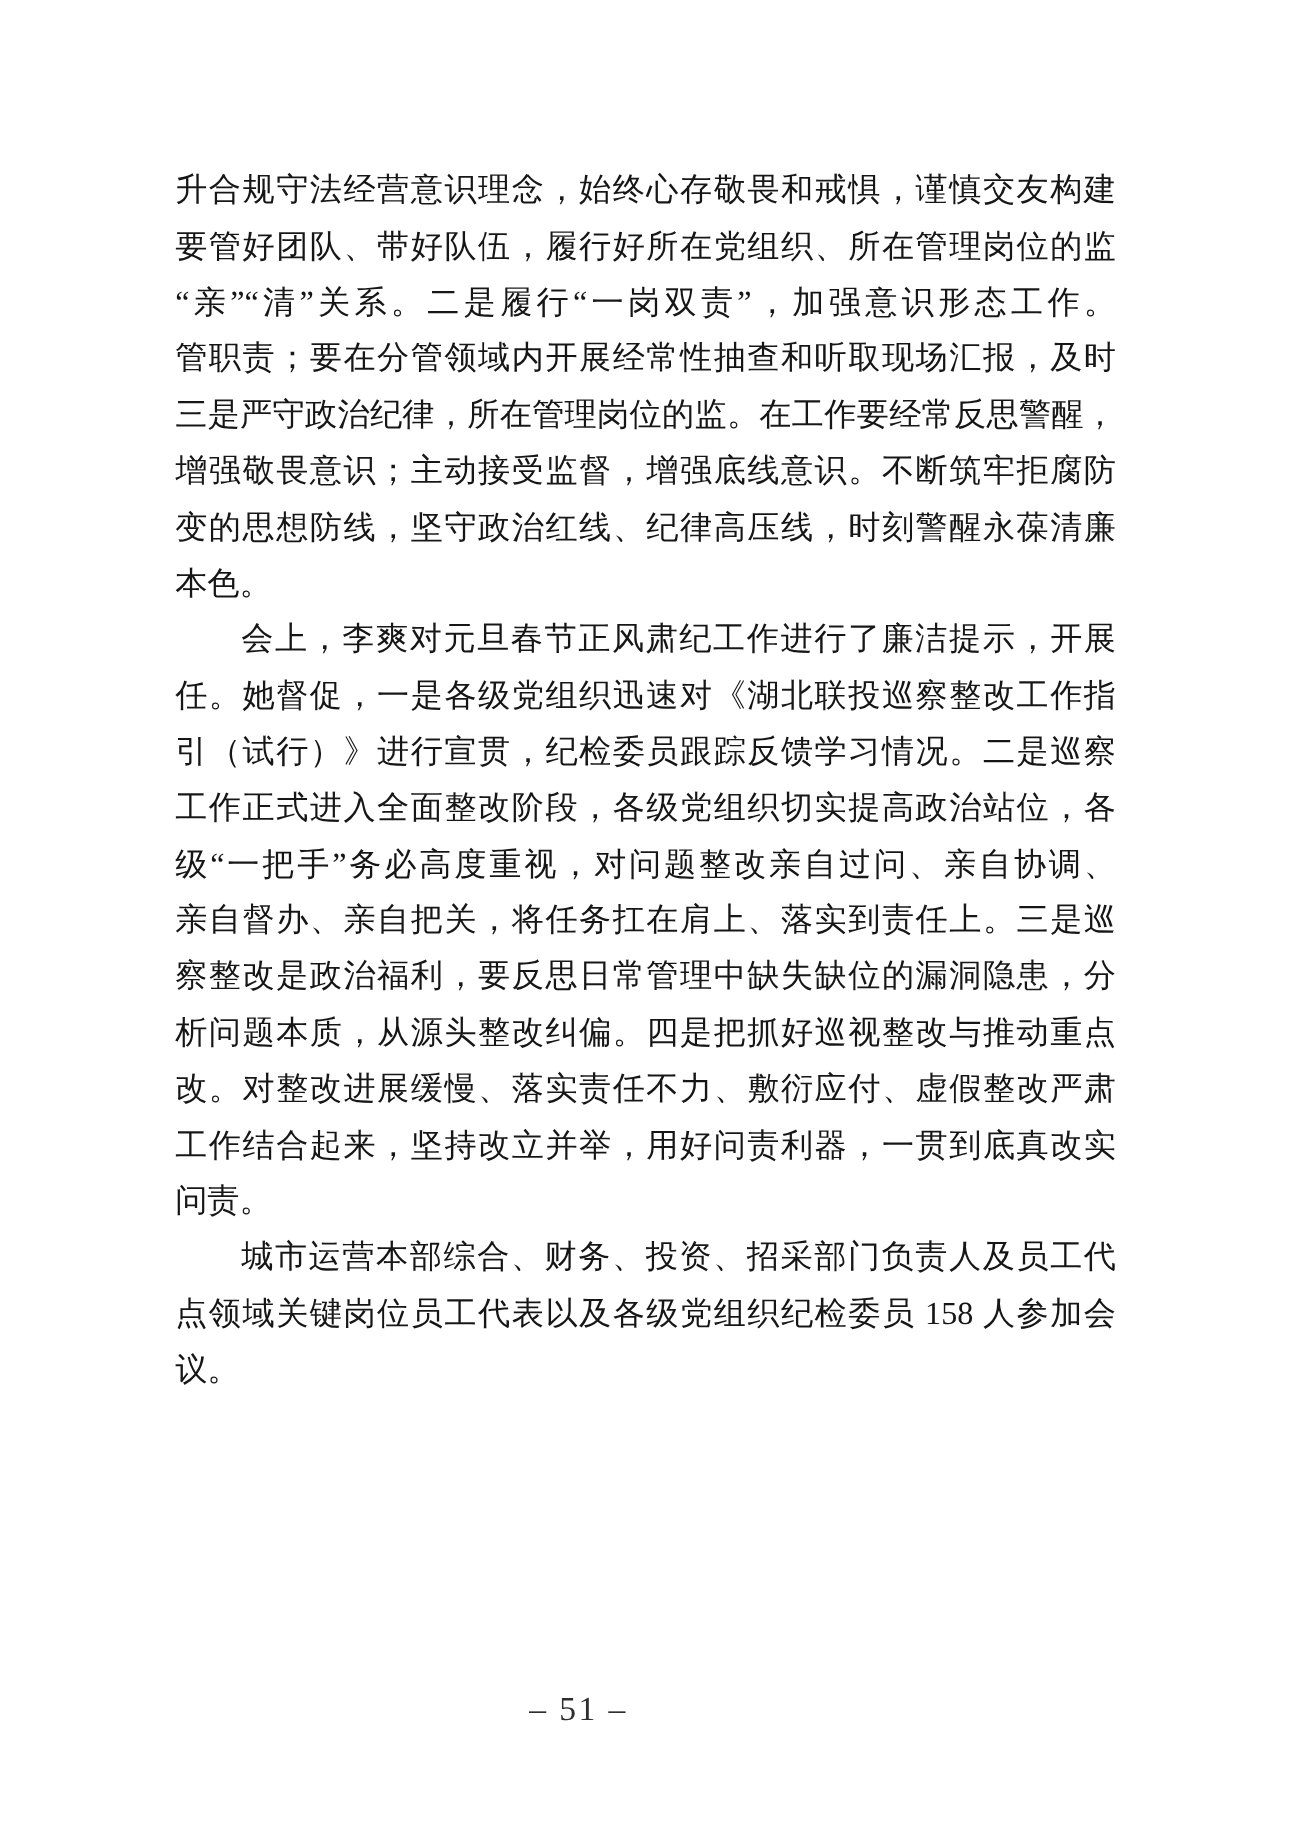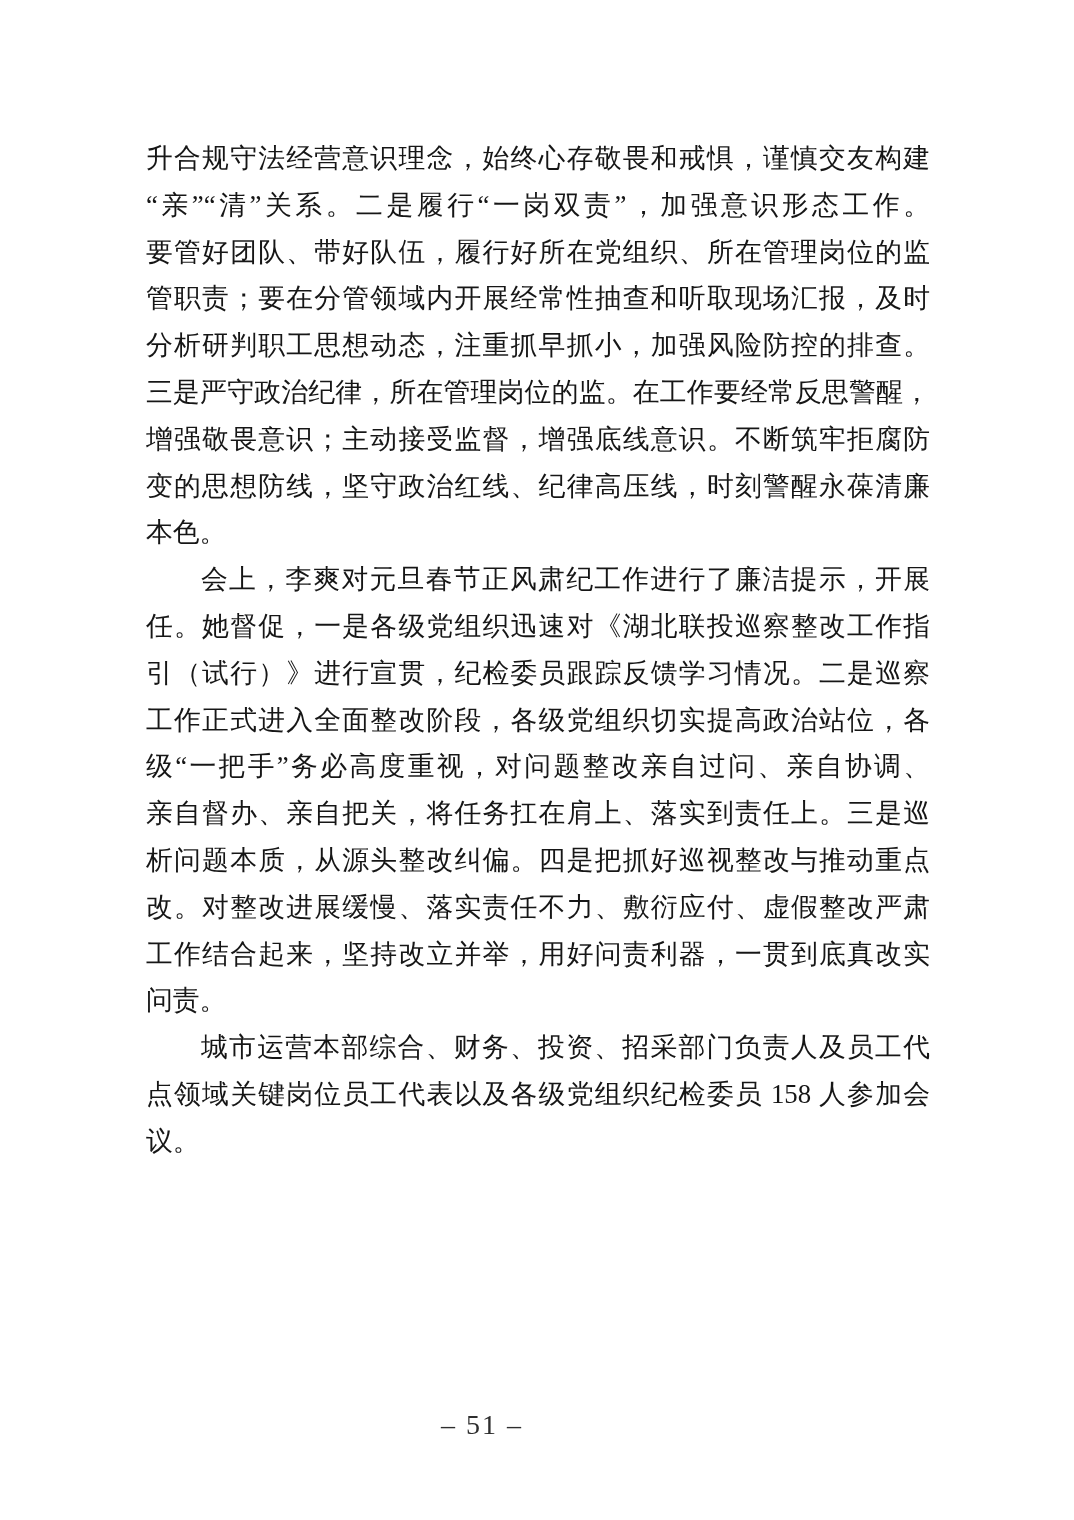--- a/index.html
+++ b/index.html
@@ -59,37 +59,37 @@
   }
 </style>
 </head>
 <body>
 
 <div class="page">
   <div class="body-text">
 
     <div class="para">
       <div class="line">升合规守法经营意识理念，始终心存敬畏和戒惧，谨慎交友构建</div>
+      <div class="line">要管好团队、带好队伍，履行好所在党组织、所在管理岗位的监</div>
       <div class="line">“亲”“清”关系。二是履行“一岗双责”，加强意识形态工作。</div>
-      <div class="line">要管好团队、带好队伍，履行好所在党组织、所在管理岗位的监</div>
       <div class="line">管职责；要在分管领域内开展经常性抽查和听取现场汇报，及时</div>
-      <div class="line">分析研判职工思想动态，注重抓早抓小，加强风险防控的排查。</div>
       <div class="line">三是严守政治纪律，所在管理岗位的监。在工作要经常反思警醒，</div>
       <div class="line">增强敬畏意识；主动接受监督，增强底线意识。不断筑牢拒腐防</div>
       <div class="line">变的思想防线，坚守政治红线、纪律高压线，时刻警醒永葆清廉</div>
       <div class="line para-end">本色。</div>
     </div>
 
     <div class="para">
       <div class="line indent">会上，李爽对元旦春节正风肃纪工作进行了廉洁提示，开展</div>
       <div class="line">任。她督促，一是各级党组织迅速对《湖北联投巡察整改工作指</div>
       <div class="line">引（试行）》进行宣贯，纪检委员跟踪反馈学习情况。二是巡察</div>
       <div class="line">工作正式进入全面整改阶段，各级党组织切实提高政治站位，各</div>
       <div class="line">级“一把手”务必高度重视，对问题整改亲自过问、亲自协调、</div>
       <div class="line">亲自督办、亲自把关，将任务扛在肩上、落实到责任上。三是巡</div>
+      <div class="line">察整改是政治福利，要反思日常管理中缺失缺位的漏洞隐患，分</div>
       <div class="line">析问题本质，从源头整改纠偏。四是把抓好巡视整改与推动重点</div>
       <div class="line">改。对整改进展缓慢、落实责任不力、敷衍应付、虚假整改严肃</div>
       <div class="line">工作结合起来，坚持改立并举，用好问责利器，一贯到底真改实</div>
       <div class="line para-end">问责。</div>
     </div>
 
     <div class="para">
       <div class="line indent">城市运营本部综合、财务、投资、招采部门负责人及员工代</div>
       <div class="line">点领域关键岗位员工代表以及各级党组织纪检委员 158 人参加会</div>
       <div class="line para-end">议。</div>

